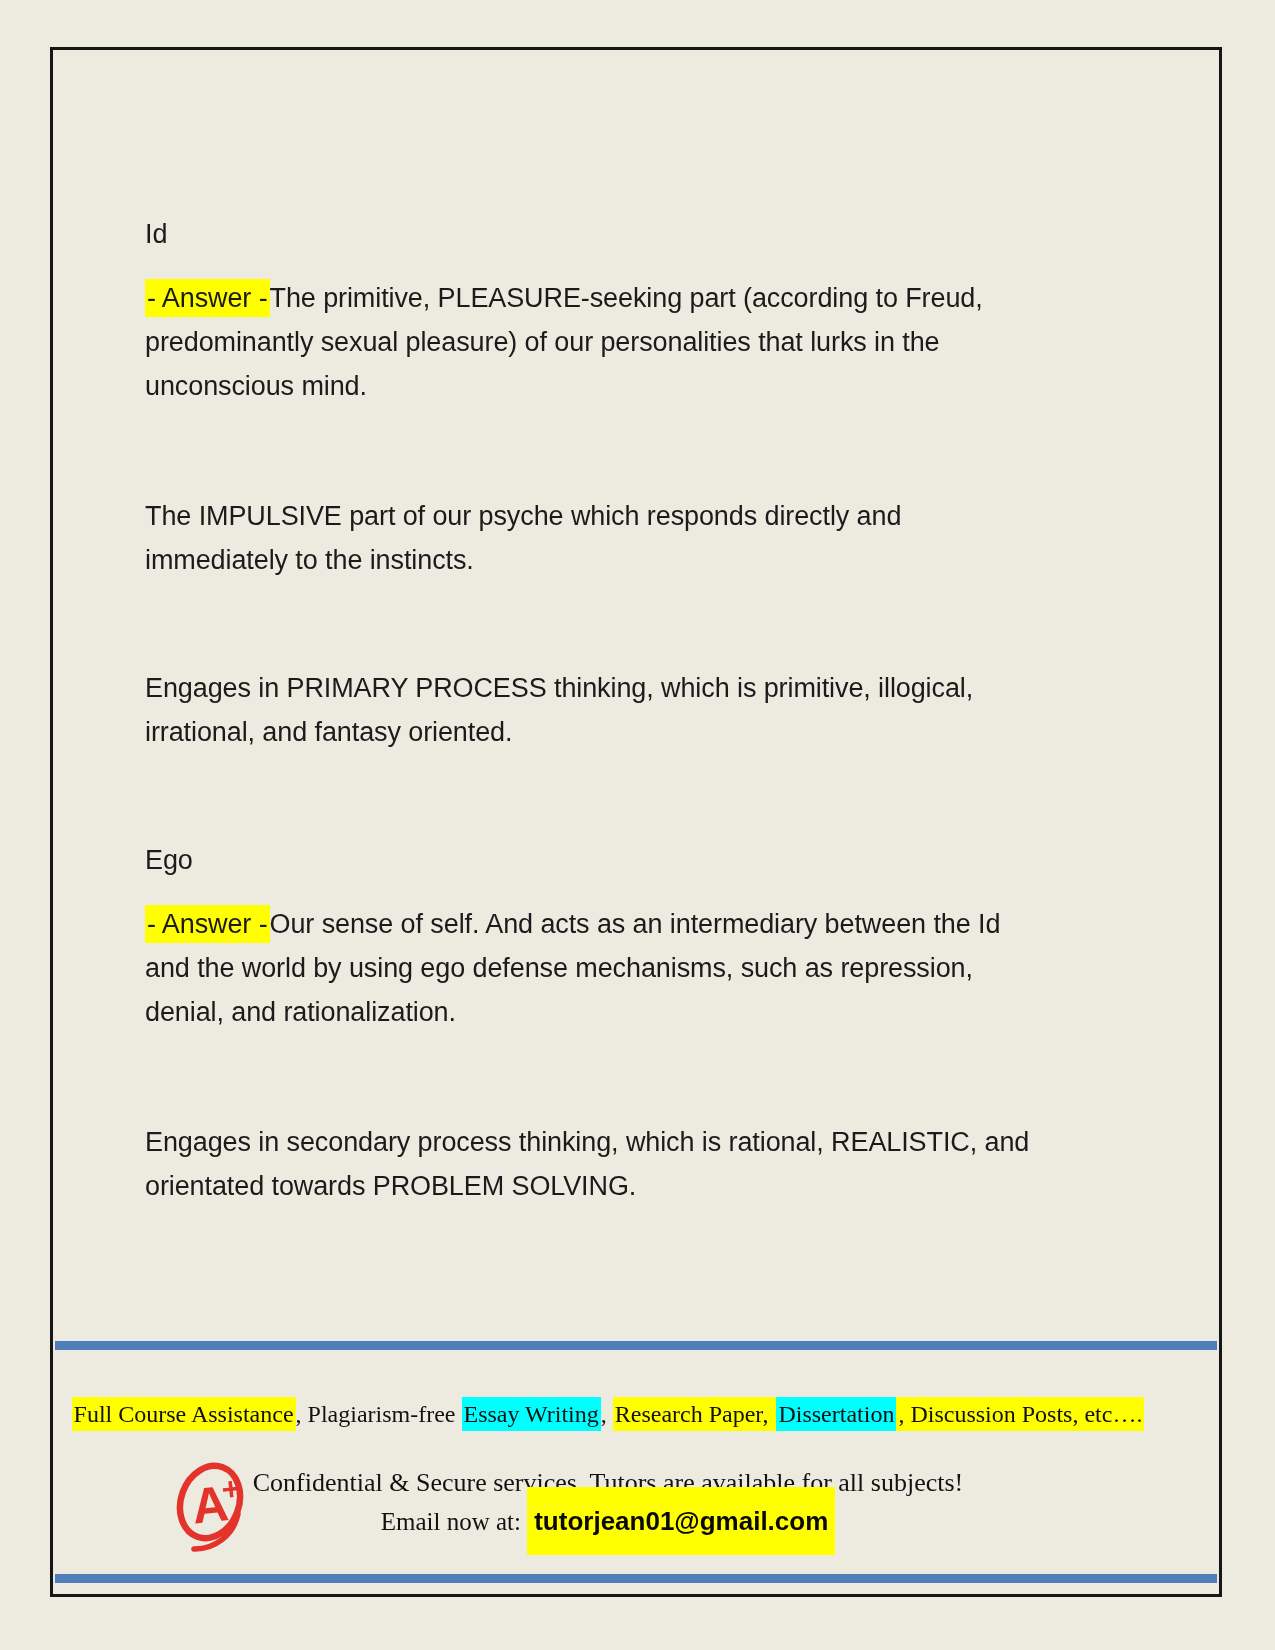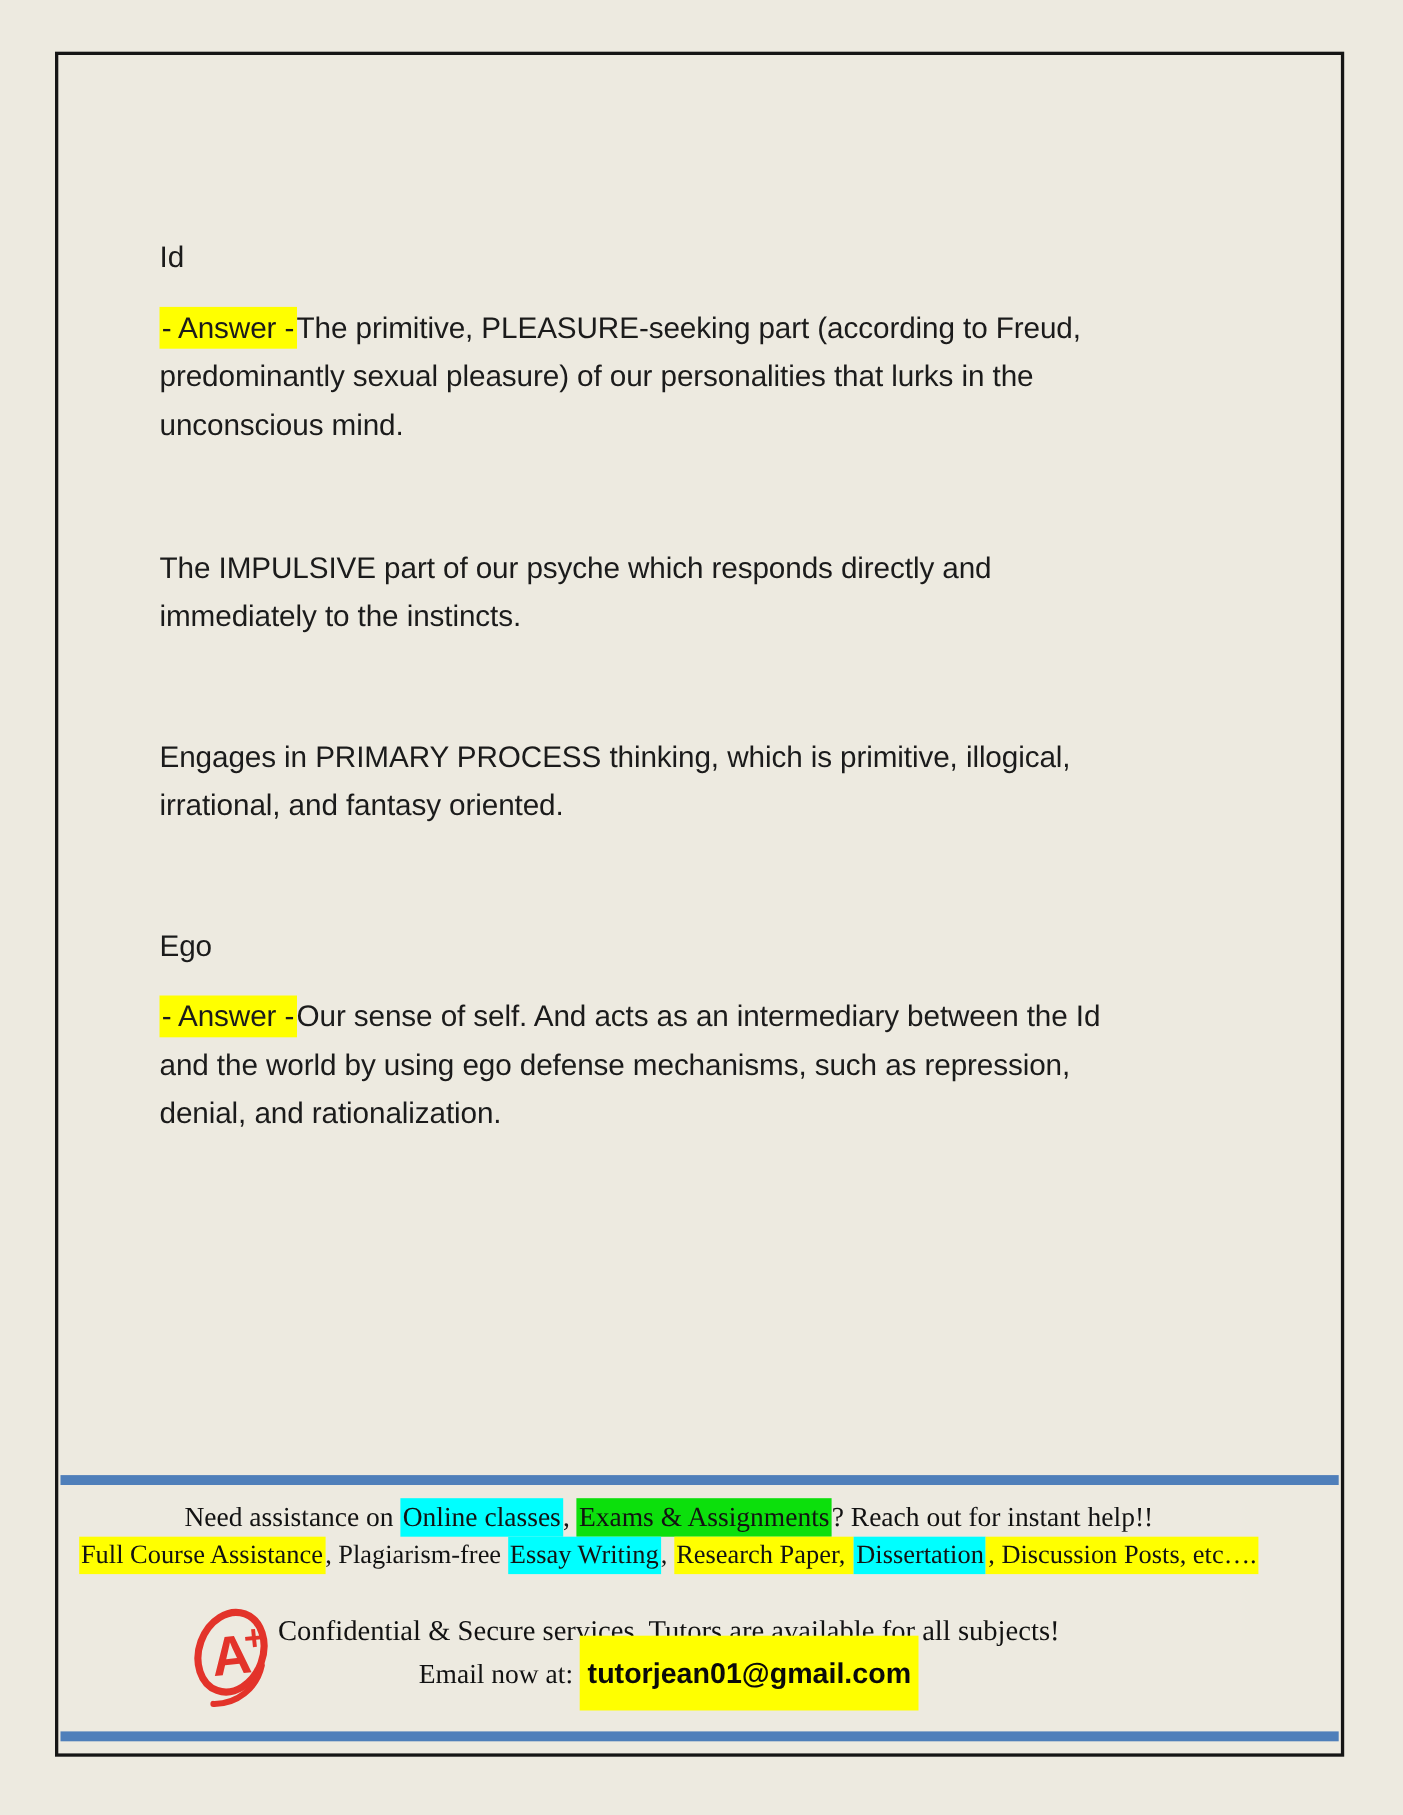--- a/index.html
+++ b/index.html
@@ -51,24 +51,25 @@
 
   <div class="body-text pos-p2">The IMPULSIVE part of our psyche which responds directly and
 immediately to the instincts.</div>
 
   <div class="body-text heading-line pos-ego">Ego</div>
 
   <div class="body-text pos-p4"><span class="hl-yellow">- Answer -</span><span>Our sense of self. And acts as an intermediary between the Id
 and the world by using ego defense mechanisms, such as repression,
 denial, and rationalization.</span></div>
 
+  <div class="body-text pos-p5">Engages in secondary process thinking, which is rational, REALISTIC, and
+orientated towards PROBLEM SOLVING.</div>
 
   <div class="divider divider-top"></div>
 
-  <div class="footer-line fl1"><span>Need assistance on </span><span class="hl-cyan">Online classes</span><span>, </span><span class="hl-green">Exams &amp; Assignments</span><span>? Reach out for instant help!!</span></div>
 
   <div class="footer-line fl2"><span class="hl-yellow">Full Course Assistance</span><span>, Plagiarism-free </span><span class="hl-cyan">Essay Writing</span><span>, </span><span class="hl-yellow">Research Paper, </span><span class="hl-cyan">Dissertation</span><span class="hl-yellow">, Discussion Posts, etc….</span></div>
 
   <div class="footer-line fl3">Confidential &amp; Secure services. Tutors are available for all subjects!</div>
 
   <div class="footer-line fl4"><span>Email now at: </span><span class="email">tutorjean01@gmail.com</span></div>
 
   <div class="logo">
     <svg width="88" height="100" viewBox="0 0 88 100">
       <g fill="none" stroke="#e3332a" stroke-linecap="round">

